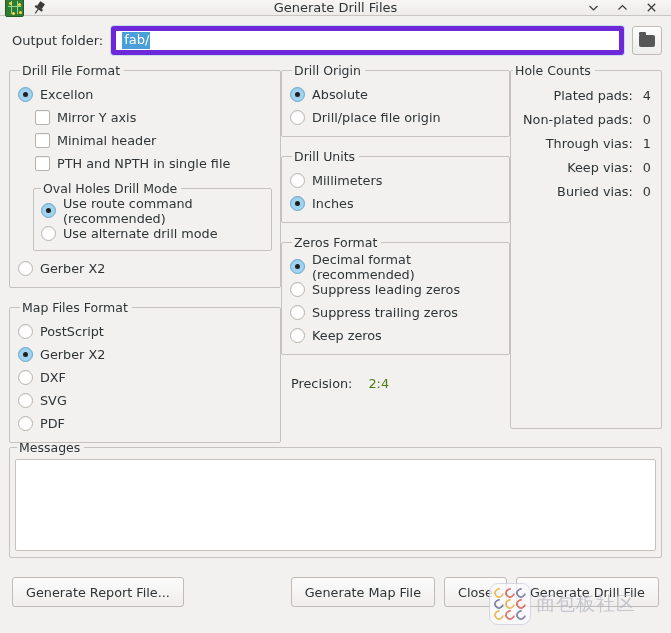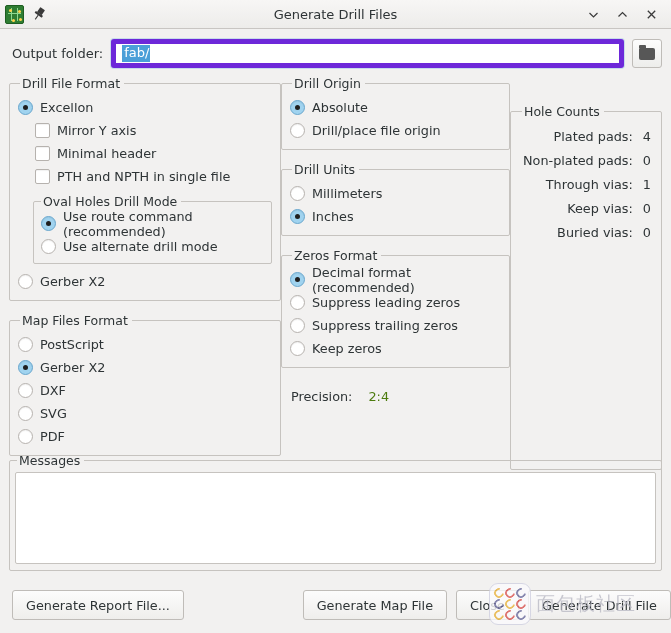--- a/index.html
+++ b/index.html
@@ -11,21 +11,21 @@
   }
   body {
     background: #f2f1f0;
     font-size: 12.5px;
     color: #2e3436;
     position: relative;
   }
 
   
   #titlebar {
-    height: 29px;
+    height: 16px;
     background: linear-gradient(to bottom, #f7f6f5 0%, #edecea 100%);
     border-bottom: 1px solid #c8c5c2;
     display: flex;
     align-items: center;
     position: relative;
   }
   #titlebar .tb-left {
     display: flex; align-items: center; gap: 6px;
     padding-left: 5px; z-index: 2;
   }
@@ -203,22 +203,21 @@
     display: flex;
     gap: 16px;
     padding: 9px 0 0 10px;
     font-size: 12.8px;
   }
   .precision-row .pval { color: #4d7c0f; }
 
   
   fieldset.holes {
     height: 366px;
-    padding: 5px 10px 7px 9px;
-    margin-top: 28px;
+    padding: 5px 10px 7px 0;
   }
   .hole-row {
     display: flex;
     justify-content: flex-end;
     align-items: center;
     height: 24px;
     font-size: 12.8px;
   }
   .hole-row .hval { margin-left: 10px; }
 
@@ -229,21 +228,21 @@
     height: 92px;
     background: #ffffff;
     border: 1px solid #c6c3bf;
     border-radius: 2px;
   }
 
   
   #btnbar {
     display: flex;
     align-items: center;
-    padding: 11px 0 0 12px;
+    padding: 11px 12px 0 12px;
     position: relative;
   }
   .btn {
     height: 30px;
     padding: 0 13px;
     font-size: 12.8px;
     color: #2e3436;
     background: linear-gradient(to bottom, #fcfcfc 0%, #efeeec 100%);
     border: 1px solid #bfbcb8;
     border-radius: 3px;

